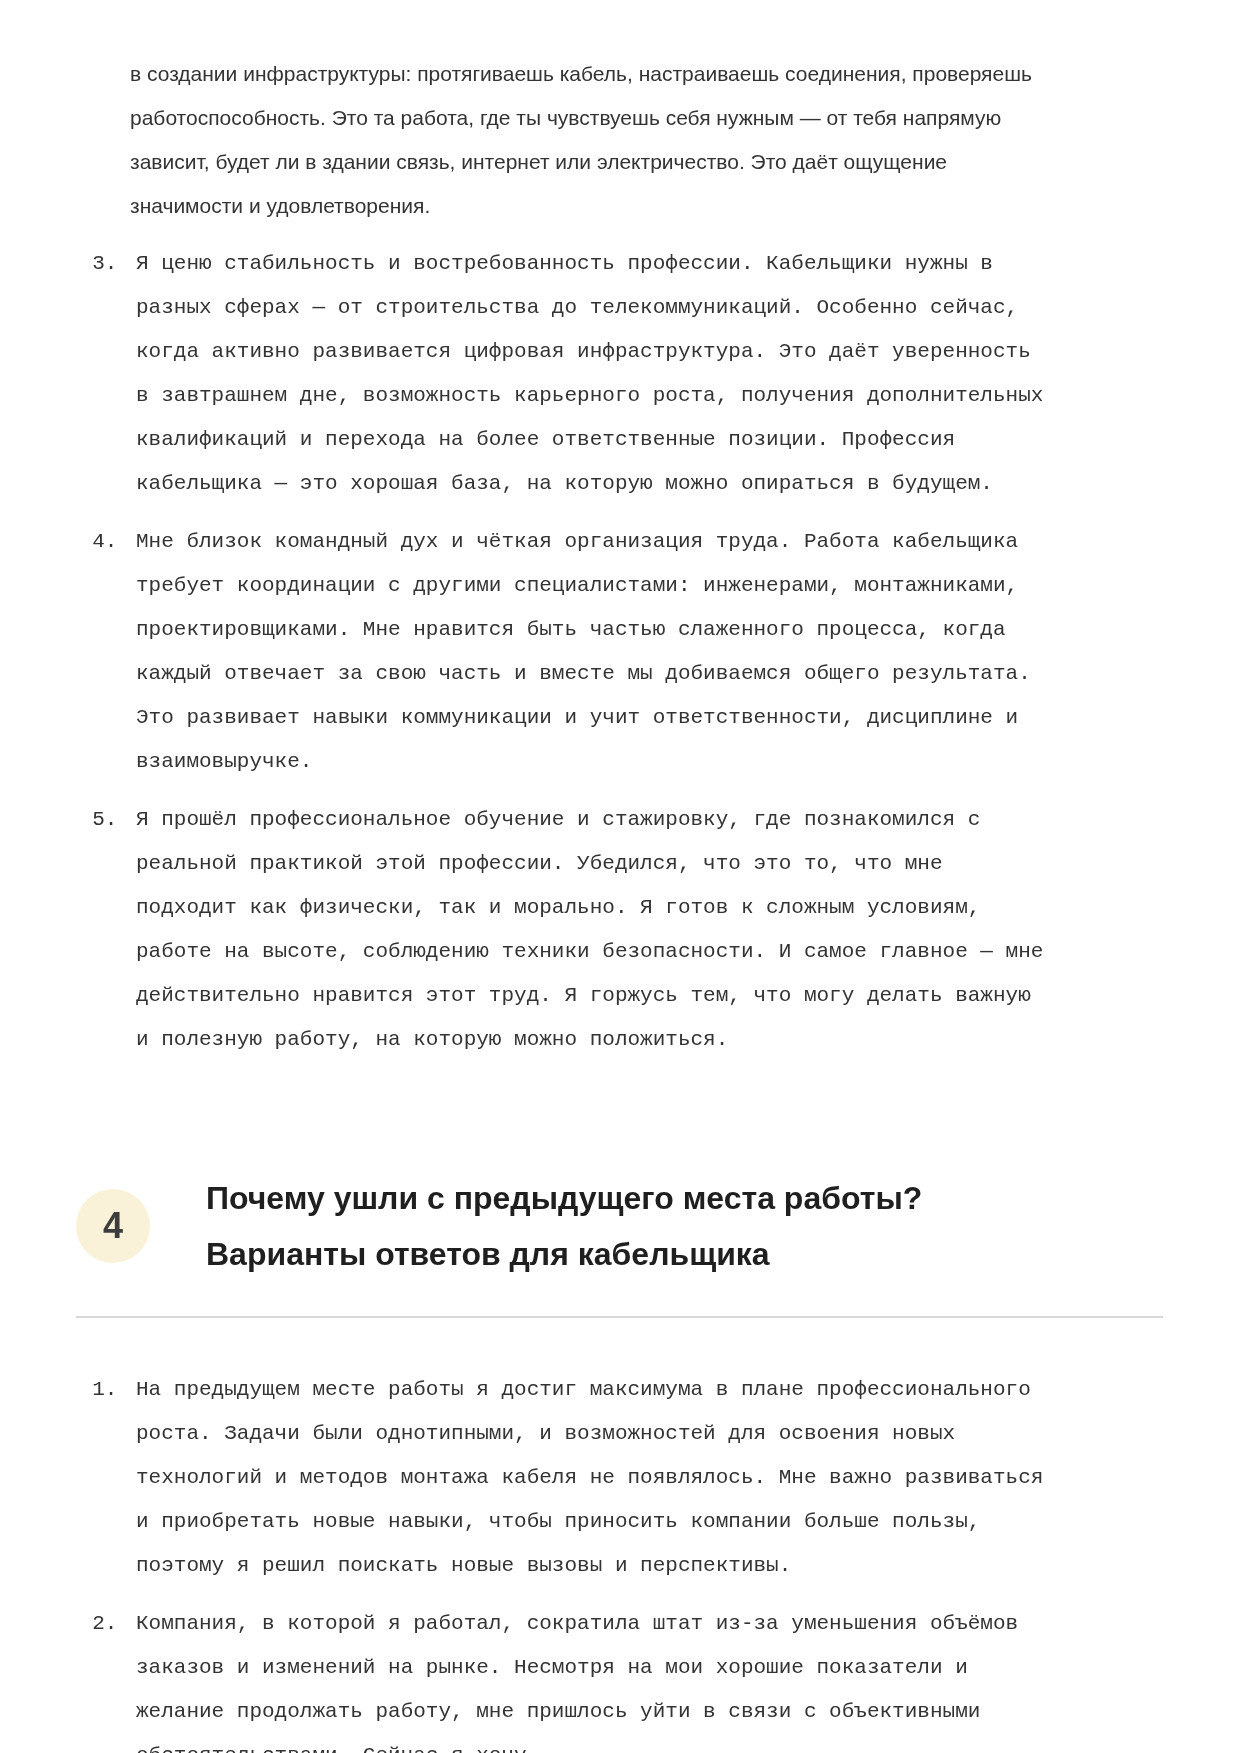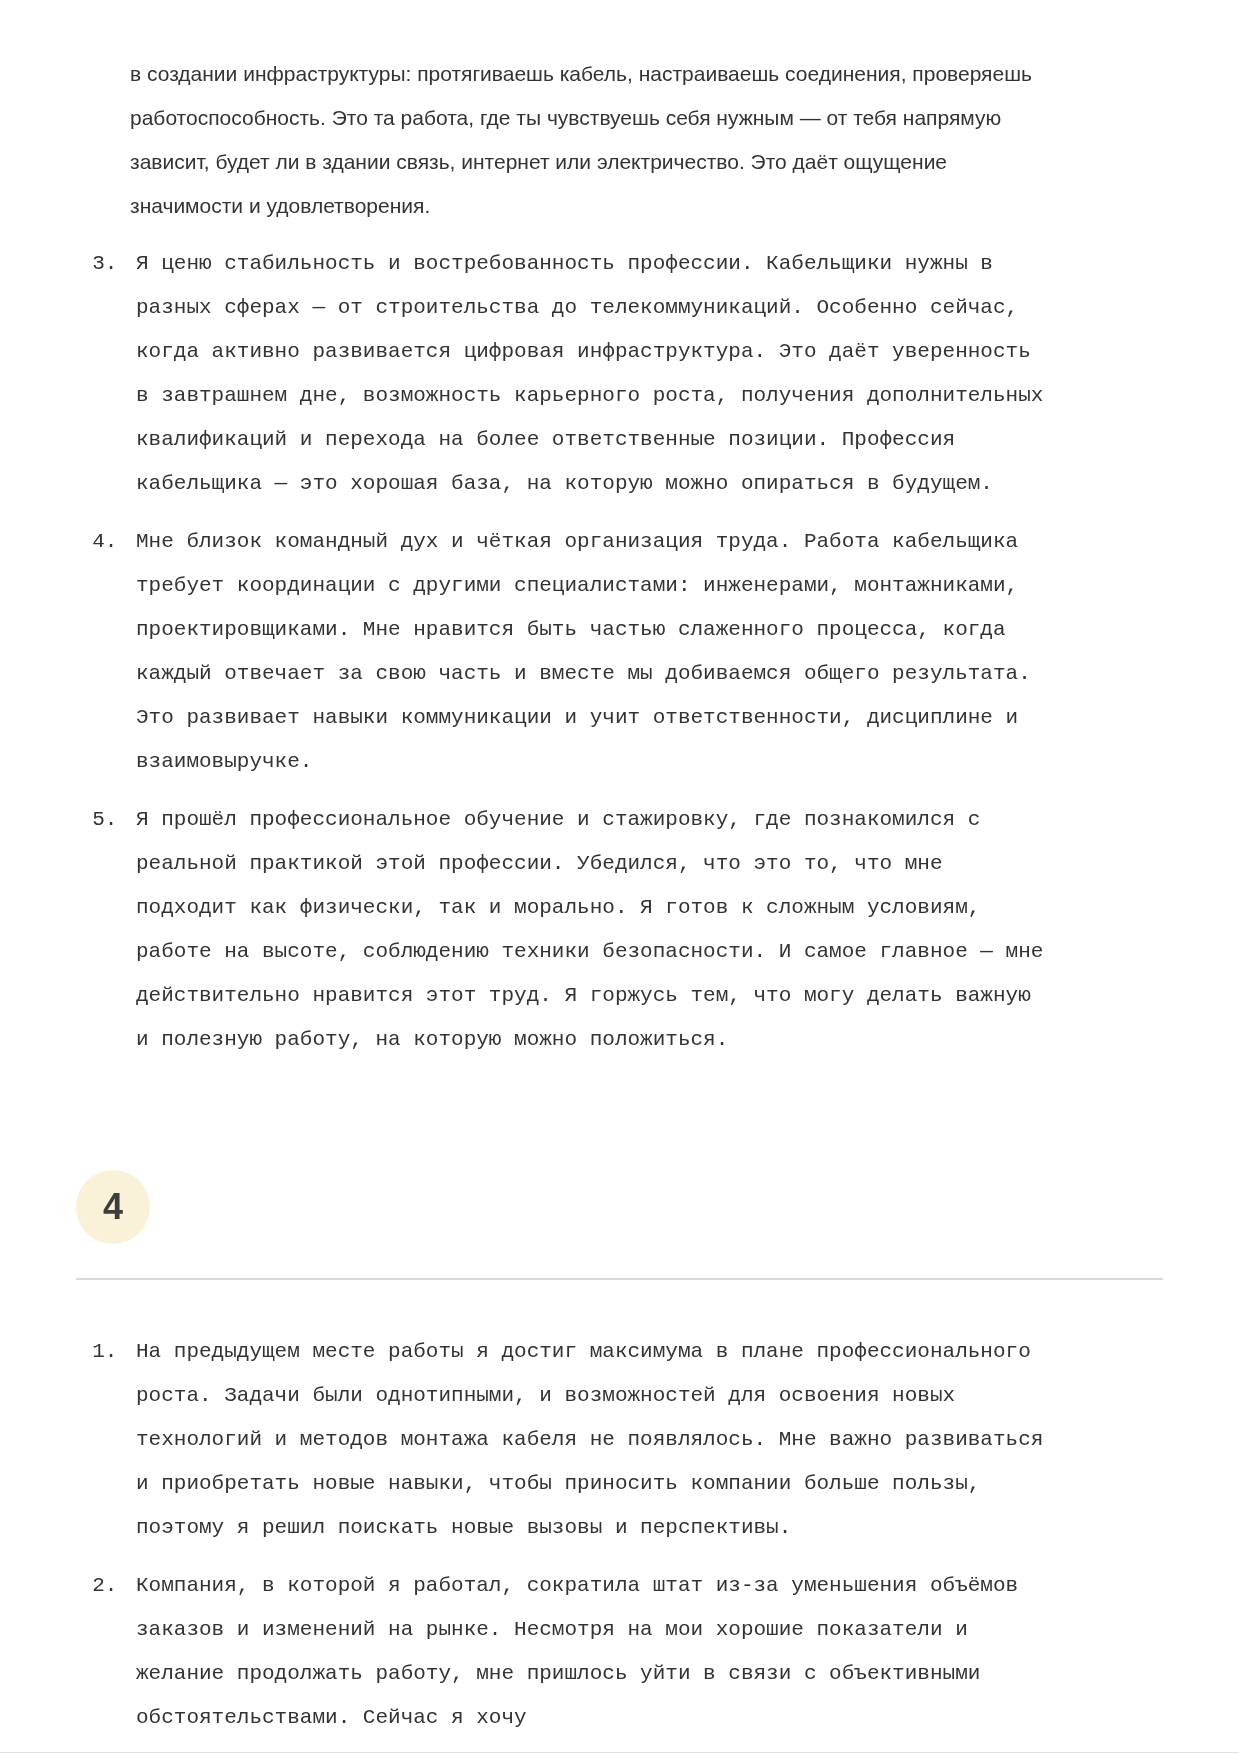--- a/index.html
+++ b/index.html
@@ -103,20 +103,22 @@
 
   <ol class="num-list" start="3">
     <li>Я ценю стабильность и востребованность профессии. Кабельщики нужны в разных сферах — от строительства до телекоммуникаций. Особенно сейчас, когда активно развивается цифровая инфраструктура. Это даёт уверенность в завтрашнем дне, возможность карьерного роста, получения дополнительных квалификаций и перехода на более ответственные позиции. Профессия кабельщика — это хорошая база, на которую можно опираться в будущем.</li>
     <li>Мне близок командный дух и чёткая организация труда. Работа кабельщика требует координации с другими специалистами: инженерами, монтажниками, проектировщиками. Мне нравится быть частью слаженного процесса, когда каждый отвечает за свою часть и вместе мы добиваемся общего результата. Это развивает навыки коммуникации и учит ответственности, дисциплине и взаимовыручке.</li>
     <li>Я прошёл профессиональное обучение и стажировку, где познакомился с реальной практикой этой профессии. Убедился, что это то, что мне подходит как физически, так и морально. Я готов к сложным условиям, работе на высоте, соблюдению техники безопасности. И самое главное — мне действительно нравится этот труд. Я горжусь тем, что могу делать важную и полезную работу, на которую можно положиться.</li>
   </ol>
 
   <div class="section-header">
     <div class="badge">4</div>
     <h2 class="section-title">
+      <span class="title-line">Почему ушли с предыдущего места работы?</span>
+      <span class="title-line">Варианты ответов для кабельщика</span>
     </h2>
   </div>
 
   <ol class="num-list second" start="1">
     <li>На предыдущем месте работы я достиг максимума в плане профессионального роста. Задачи были однотипными, и возможностей для освоения новых технологий и методов монтажа кабеля не появлялось. Мне важно развиваться и приобретать новые навыки, чтобы приносить компании больше пользы, поэтому я решил поискать новые вызовы и перспективы.</li>
     <li>Компания, в которой я работал, сократила штат из-за уменьшения объёмов заказов и изменений на рынке. Несмотря на мои хорошие показатели и желание продолжать работу, мне пришлось уйти в связи с объективными обстоятельствами. Сейчас я хочу</li>
   </ol>
 
   <div class="page-bottom-divider"></div>
 

